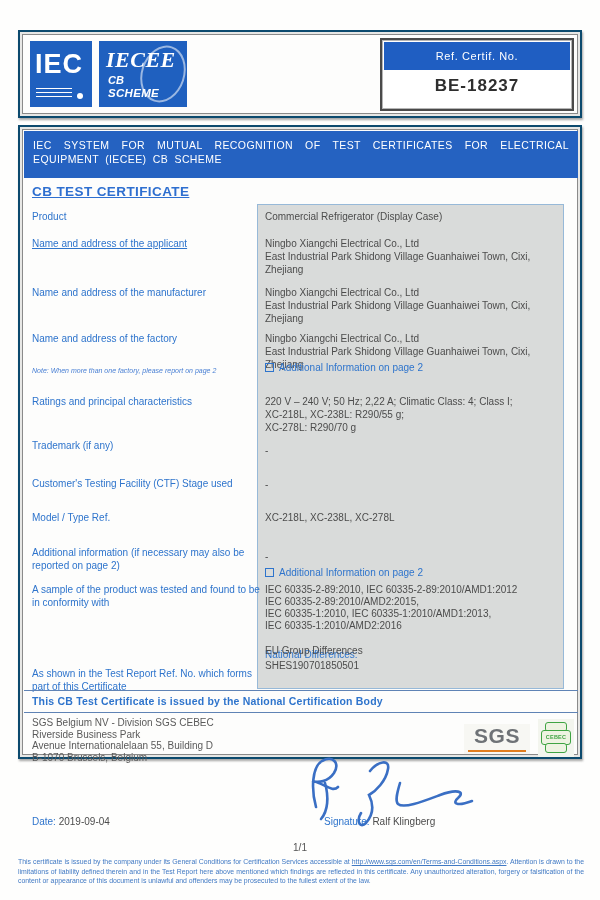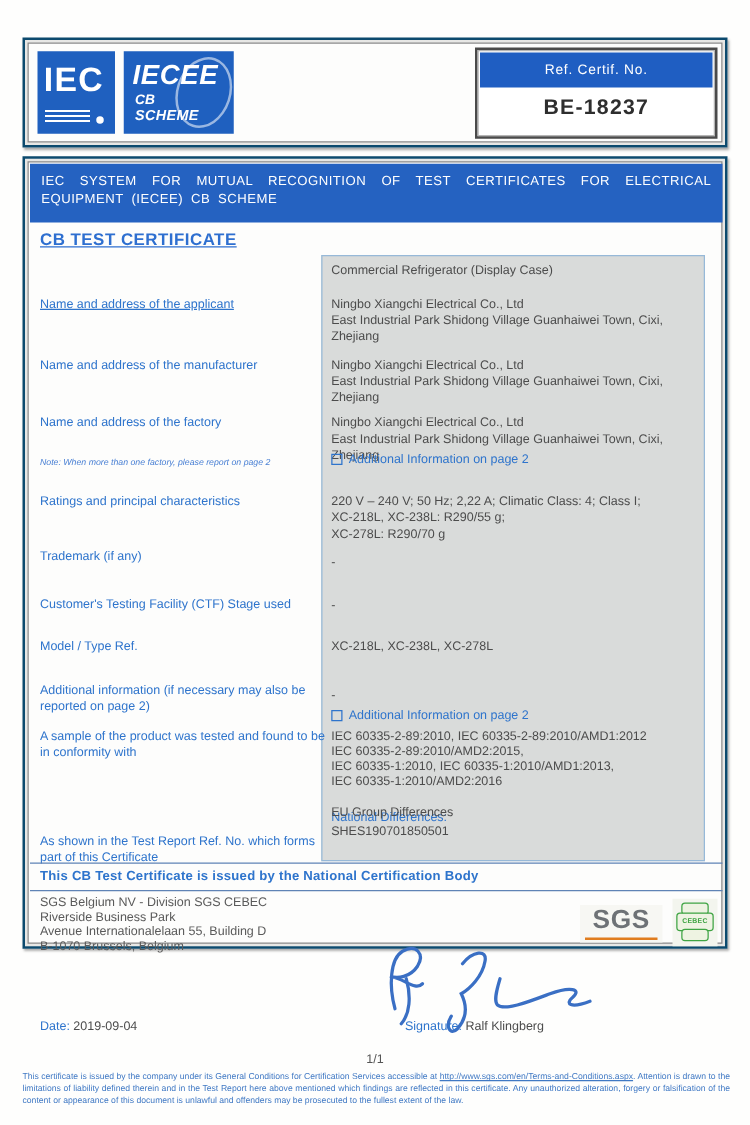--- a/index.html
+++ b/index.html
@@ -15,21 +15,21 @@
   .header-frame { left:18px; top:30px; width:564px; height:88px; }
   .cert-frame   { left:18px; top:125px; width:564px; height:634px; }
 
   
   .iec-box { position:absolute; left:10px; top:9px; width:62px; height:66px; background:#1f60bf; color:#fff; }
   .iec-text { position:absolute; left:5px; top:8px; font-size:27px; font-weight:bold; letter-spacing:1px; }
   .iec-lines { position:absolute; left:6px; bottom:9px; width:36px; height:10px;
     background:repeating-linear-gradient(to bottom,#fff 0 1.5px,transparent 1.5px 4px); }
   .iec-dot { position:absolute; right:9px; bottom:8px; width:6px; height:6px; background:#fff; border-radius:50%; }
   .iecee-box { position:absolute; left:79px; top:9px; width:88px; height:66px; background:#1f60bf; color:#fff; overflow:hidden; }
-  .iecee-main { position:absolute; left:7px; top:6px; font-family:Liberation Sans, sans-serif; font-style:italic; font-weight:bold; font-size:22px; letter-spacing:0.5px;text-align:center; }
+  .iecee-main { position:absolute; left:7px; top:6px; font-family:Liberation Serif, serif; font-style:italic; font-weight:bold; font-size:22px; letter-spacing:0.5px;text-align:center; }
   .iecee-cb { position:absolute; left:9px; top:33px; font-style:italic; font-weight:bold; font-size:11px; }
   .iecee-scheme { position:absolute; left:9px; top:46px; font-style:italic; font-weight:bold; font-size:11.5px; letter-spacing:0.3px; }
   .iecee-swoosh { position:absolute; right:2px; top:4px; width:44px; height:58px; border:2px solid rgba(255,255,255,.55); border-radius:50%; transform:rotate(18deg); }
   .ref-box { position:absolute; right:6px; top:6px; width:194px; height:73px; background:#fff;
     border:2px solid #4a4a4a; box-shadow: inset 0 0 0 1px #b5b5b5; }
   .ref-head { position:absolute; left:2px; right:2px; top:2px; height:28px; background:#1f5ec2; color:#fff;
     font-size:11px; text-align:center; line-height:28px; letter-spacing:0.6px; }
   .ref-num { position:absolute; left:0; right:0; top:36px; text-align:center; font-size:17px; font-weight:bold; color:#2e2e2e; letter-spacing:1px; }
 
   
@@ -120,20 +120,21 @@
     </div>
   </div>
 
   <div class="frame cert-frame">
 
     <div class="banner">IEC SYSTEM FOR MUTUAL RECOGNITION OF TEST CERTIFICATES FOR ELECTRICAL EQUIPMENT (IECEE) CB SCHEME</div>
     <div class="cb-title">CB TEST CERTIFICATE</div>
 
     <div class="gray-box"></div>
 
+    <div class="lbl pos-product-l">Product</div>
     <div class="lbl pos-applicant-l">Name and address of the applicant</div>
     <div class="lbl pos-manufacturer-l">Name and address of the manufacturer</div>
     <div class="lbl pos-factory-l">Name and address of the factory</div>
     <div class="note pos-note">Note: When more than one factory, please report on page 2</div>
     <div class="lbl pos-ratings-l">Ratings and principal characteristics</div>
     <div class="lbl pos-trademark-l">Trademark (if any)</div>
     <div class="lbl pos-ctf-l">Customer's Testing Facility (CTF) Stage used</div>
     <div class="lbl pos-model-l">Model / Type Ref.</div>
     <div class="lbl pos-additional-l">Additional information (if necessary may also be reported on page 2)</div>
     <div class="lbl pos-sample-l">A sample of the product was tested and found to be in conformity with</div>

